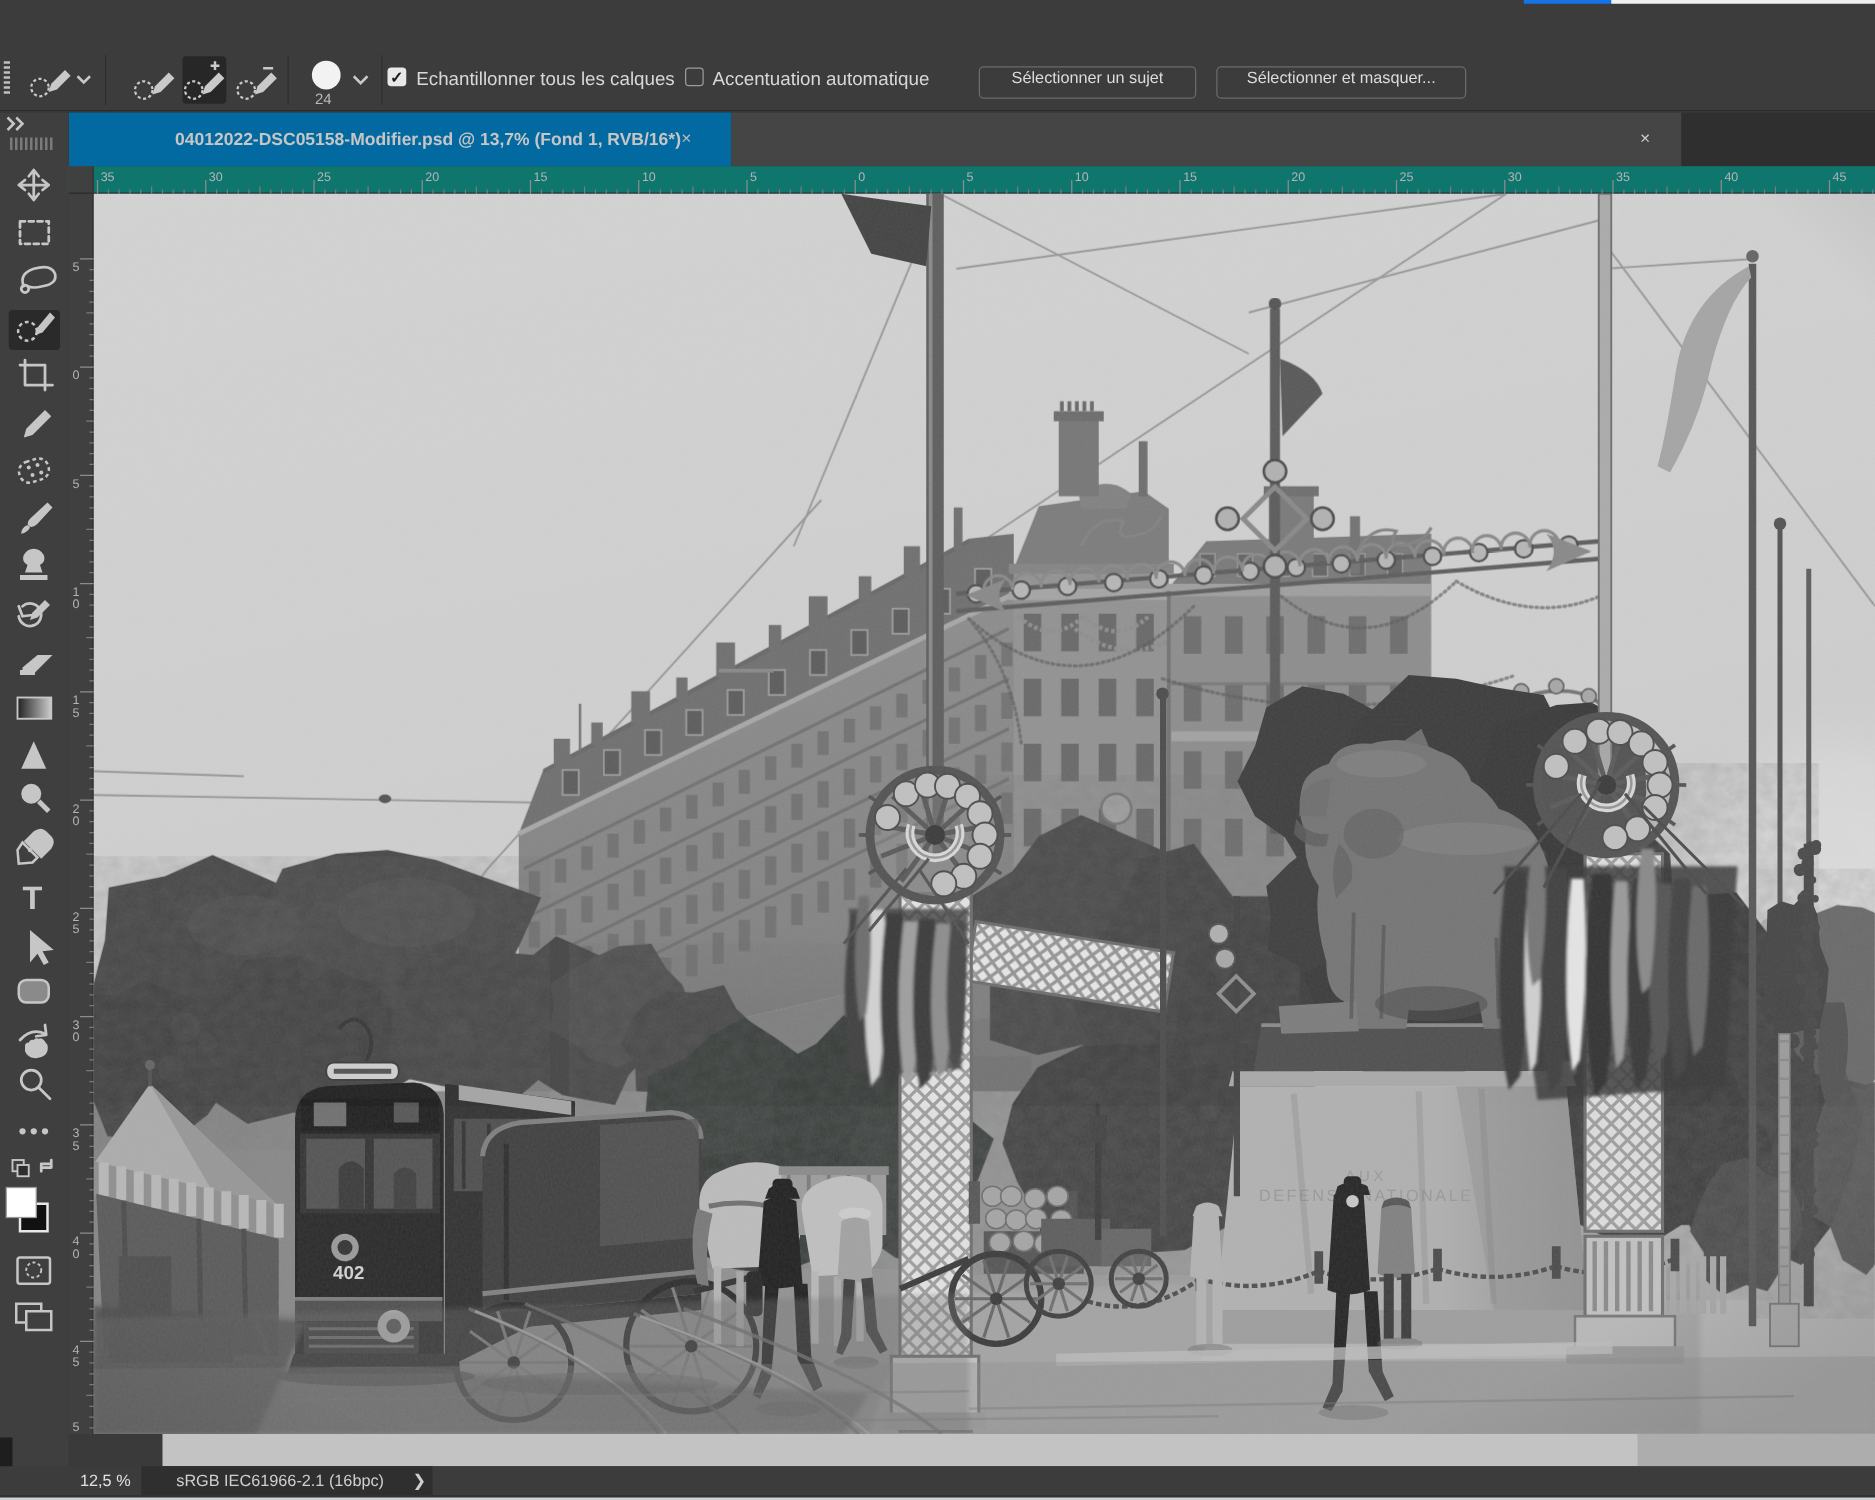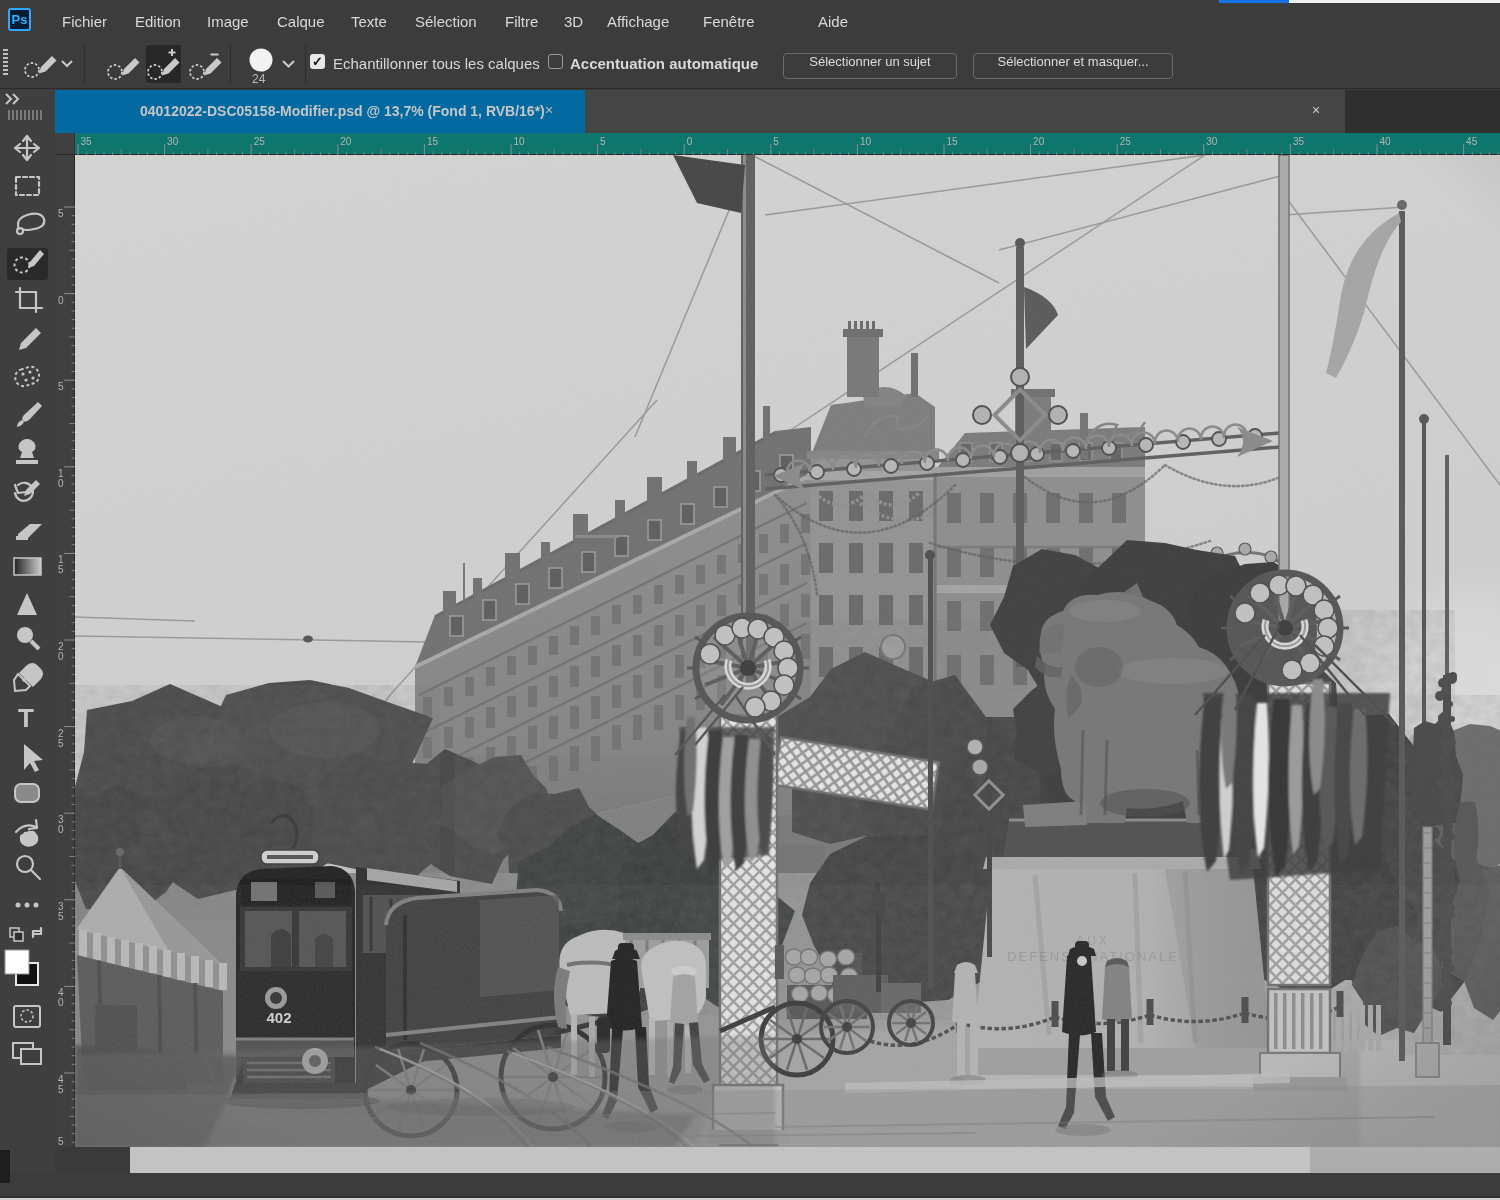--- a/index.html
+++ b/index.html
@@ -38,34 +38,20 @@
   #statusbar{left:0;top:1173px;width:1500px;height:23px;background:#3c3c3c;color:#e0e0e0;font-size:13px;}
   #bottomedge{left:0;top:1196px;width:1500px;height:4px;background:#323232;border-bottom:2px solid #cdd2d6;}
 </style>
 </head>
 <body>
 <div id="app">
   <div id="topstrip" class="abs">
       <div class="blue"></div>
       <div class="white"></div>
     </div>
-  <div id="menubar" class="abs">
-    <div id="pslogo">Ps</div>
-    <div class="mi" style="left:62px">Fichier</div>
-    <div class="mi" style="left:135px">Edition</div>
-    <div class="mi" style="left:207px">Image</div>
-    <div class="mi" style="left:277px">Calque</div>
-    <div class="mi" style="left:351px">Texte</div>
-    <div class="mi" style="left:415px">Sélection</div>
-    <div class="mi" style="left:505px">Filtre</div>
-    <div class="mi" style="left:564px">3D</div>
-    <div class="mi" style="left:607px">Affichage</div>
-    <div class="mi" style="left:703px">Fenêtre</div>
-    <div class="mi" style="left:818px">Aide</div>
-  </div>
   <div id="optbar" class="abs">
     <svg class="abs" style="left:0;top:0" width="760" height="50" viewBox="0 0 760 50">
       <g fill="#bfbfbf">
         <rect x="3" y="10" width="5" height="2"></rect>
           <rect x="3" y="14" width="5" height="2"></rect>
           <rect x="3" y="18" width="5" height="2"></rect>
           <rect x="3" y="22" width="5" height="2"></rect>
           <rect x="3" y="26" width="5" height="2"></rect>
           <rect x="3" y="30" width="5" height="2"></rect>
           <rect x="3" y="34" width="5" height="2"></rect>
@@ -93,21 +79,21 @@
 <circle cx="261" cy="21" r="11.5" fill="#f2f2f2"></circle>
 <text x="252" y="44" font-size="12" fill="#b9b9b9" font-family="Liberation Sans">24</text>
 <path d="M283 22 l5.5 5.5 l5.5 -5.5" stroke="#c9c9c9" stroke-width="2" fill="none"></path>
     </svg>
     <div class="vsep" style="left:84px"></div>
     <div class="vsep" style="left:230px"></div>
     <div class="vsep" style="left:305px"></div>
     <div class="cb" style="left:310px;top:15px;background:#e8e8e8;color:#1a1a1a;font-size:13px;font-weight:bold;text-align:center;line-height:15px;">✓</div>
     <div class="cblabel" style="left:333px;top:16px;">Echantillonner tous les calques</div>
     <div class="cb" style="left:548px;top:15px;background:#3c3c3c;border:1px solid #9a9a9a;"></div>
-    <div class="cblabel" style="left:570px;top:16px;font-weight:bold;">Accentuation automatique</div>
+    <div class="cblabel" style="left:570px;top:16px;">Accentuation automatique</div>
     <div class="obtn" style="left:783px;width:174px;">Sélectionner un sujet</div>
     <div class="obtn" style="left:973px;width:200px;">Sélectionner et masquer...</div>
   </div>
   <div id="tabbar" class="abs">
     <div class="tab" style="left:55px;width:530px;background:#0369a1;color:#c6c6c6;">
       <span style="position:absolute;left:85px;top:13px;">04012022-DSC05158-Modifier.psd @ 13,7% (Fond 1, RVB/16*)</span>
       <span style="position:absolute;left:490px;top:12px;font-weight:normal;color:#bbb;">×</span>
     </div>
     <div class="tab" style="left:585px;width:760px;background:#454545;color:#ececec;">
       <span style="position:absolute;left:727px;top:12px;font-weight:normal;color:#ccc;">×</span>
@@ -1772,14 +1758,20 @@
         </g>
 <rect x="0" y="730" width="1425" height="262" fill="#888" filter="url(#sgrain)" opacity="0.16"></rect>
 <rect x="0" y="0" width="1425" height="992" filter="url(#grain)" opacity="0.15"></rect>
 <rect x="0" y="0" width="1425" height="992" fill="url(#vig)"></rect>
       </svg></div>
   <div id="hscroll" class="abs">
       <div class="track"></div>
       <div style="position:absolute;left:1255px;top:0;width:190px;height:26px;background:#adadad;"></div>
     </div>
   <div class="abs" style="left:0;top:1150px;width:10px;height:33px;background:#1e1e1e;"></div>
+  <div id="statusbar" class="abs">
+    <span style="position:absolute;left:64px;top:4px;">12,5 %</span>
+    <div style="position:absolute;left:113px;top:0;width:233px;height:23px;background:#2f2f2f;"></div>
+    <span style="position:absolute;left:141px;top:4px;color:#cfcfcf;">sRGB IEC61966-2.1 (16bpc)</span>
+    <span style="position:absolute;left:330px;top:4px;color:#cfcfcf;">❯</span>
+  </div>
   <div id="bottomedge" class="abs"></div>
 </div>
 
 </body></html>

